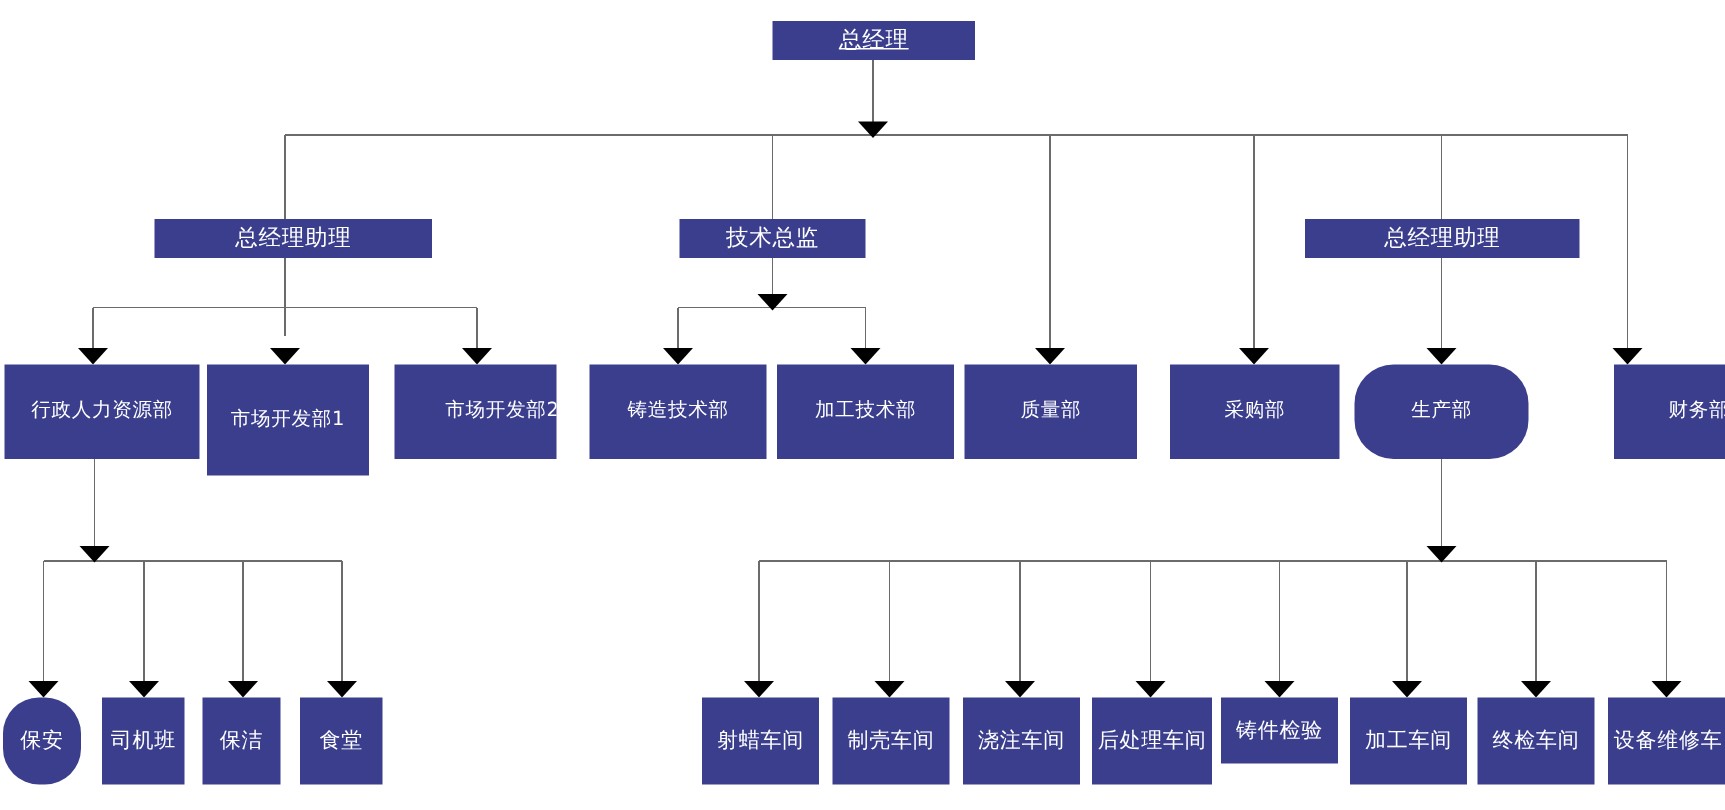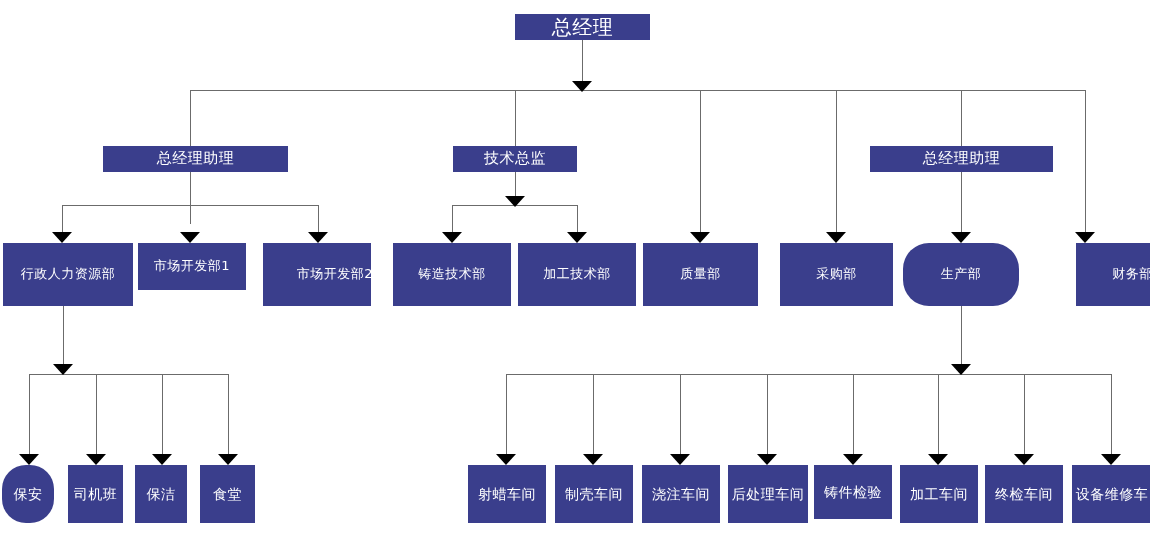--- a/index.html
+++ b/index.html
@@ -35,21 +35,21 @@
     align-items: center;
     justify-content: center;
     text-align: center;
     font-size: 15px;
     line-height: 1.15;
     letter-spacing: 0.5px;
     white-space: nowrap;
     overflow: hidden;
     z-index: 2;
   }
-  .node-box.level-1 { font-size: 20px; }
+  .node-box.level-1 { font-size: 15px; text-decoration: underline; }
   .node-box.level-2 { font-size: 15px; }
   .node-box.level-3 { font-size: 13px; }
   .node-box.level-4 { font-size: 14px; }
 </style>
 </head>
 <body>
 
 <div id="chart-root">
 
   <svg id="connector-layer" viewBox="0 0 1150 540" width="1150" height="540">
@@ -112,36 +112,36 @@
       <path d="M 1101 454 L 1121 454 L 1111 465 Z" fill="#000000"></path>
     </svg>
 
   <div class="node-box level-1" style="left: 515px; top: 14px; width: 135px; height: 26px; background: rgb(58, 62, 140); color: rgb(255, 255, 255);">总经理</div>
 
   <div class="node-box level-2" style="left: 103px; top: 146px; width: 185px; height: 26px; background: rgb(58, 62, 140); color: rgb(255, 255, 255);">总经理助理</div>
   <div class="node-box level-2" style="left: 453px; top: 146px; width: 124px; height: 26px; background: rgb(58, 62, 140); color: rgb(255, 255, 255);">技术总监</div>
   <div class="node-box level-2" style="left: 870px; top: 146px; width: 183px; height: 26px; background: rgb(58, 62, 140); color: rgb(255, 255, 255);">总经理助理</div>
 
   <div class="node-box level-3" style="left: 3px; top: 243px; width: 130px; height: 63px; background: rgb(58, 62, 140); color: rgb(255, 255, 255);">行政人力资源部</div>
-  <div class="node-box level-3" style="left: 138px; top: 243px; width: 108px; height: 47px; background: rgb(58, 62, 140); color: rgb(255, 255, 255);">市场开发部1</div>
+  <div class="node-box level-3" style="left: 138px; top: 243px; width: 108px; height: 74px; background: rgb(58, 62, 140); color: rgb(255, 255, 255);">市场开发部1</div>
   <div class="node-box level-3" style="left: 263px; top: 243px; width: 108px; height: 63px; background: rgb(58, 62, 140); color: rgb(255, 255, 255); padding-left: 36px;">市场开发部2</div>
   <div class="node-box level-3" style="left: 393px; top: 243px; width: 118px; height: 63px; background: rgb(58, 62, 140); color: rgb(255, 255, 255);">铸造技术部</div>
   <div class="node-box level-3" style="left: 643px; top: 243px; width: 115px; height: 63px; background: rgb(58, 62, 140); color: rgb(255, 255, 255);">质量部</div>
   <div class="node-box level-3" style="left: 518px; top: 243px; width: 118px; height: 63px; background: rgb(58, 62, 140); color: rgb(255, 255, 255);">加工技术部</div>
   <div class="node-box level-3" style="left: 780px; top: 243px; width: 113px; height: 63px; background: rgb(58, 62, 140); color: rgb(255, 255, 255);">采购部</div>
   <div class="node-box level-3" style="left: 903px; top: 243px; width: 116px; height: 63px; background: rgb(58, 62, 140); color: rgb(255, 255, 255); border-radius: 26px;">生产部</div>
   <div class="node-box level-3" style="left: 1028px; top: 243px; width: 113px; height: 63px; background: rgb(58, 62, 140); color: rgb(255, 255, 255); margin-left: 48px;">财务部</div>
 
   <div class="node-box level-4" style="left: 2px; top: 465px; width: 52px; height: 58px; background: rgb(58, 62, 140); color: rgb(255, 255, 255); border-radius: 24px;">保安</div>
   <div class="node-box level-4" style="left: 68px; top: 465px; width: 55px; height: 58px; background: rgb(58, 62, 140); color: rgb(255, 255, 255);">司机班</div>
   <div class="node-box level-4" style="left: 200px; top: 465px; width: 55px; height: 58px; background: rgb(58, 62, 140); color: rgb(255, 255, 255);">食堂</div>
   <div class="node-box level-4" style="left: 135px; top: 465px; width: 52px; height: 58px; background: rgb(58, 62, 140); color: rgb(255, 255, 255);">保洁</div>
 
   <div class="node-box level-4" style="left: 468px; top: 465px; width: 78px; height: 58px; background: rgb(58, 62, 140); color: rgb(255, 255, 255);">射蜡车间</div>
   <div class="node-box level-4" style="left: 555px; top: 465px; width: 78px; height: 58px; background: rgb(58, 62, 140); color: rgb(255, 255, 255);">制壳车间</div>
   <div class="node-box level-4" style="left: 642px; top: 465px; width: 78px; height: 58px; background: rgb(58, 62, 140); color: rgb(255, 255, 255);">浇注车间</div>
   <div class="node-box level-4" style="left: 728px; top: 465px; width: 80px; height: 58px; background: rgb(58, 62, 140); color: rgb(255, 255, 255);">后处理车间</div>
-  <div class="node-box level-4" style="left: 814px; top: 465px; width: 78px; height: 54px; background: rgb(58, 62, 140); color: rgb(255, 255, 255);">铸件检验</div>
+  <div class="node-box level-4" style="left: 814px; top: 465px; width: 78px; height: 44px; background: rgb(58, 62, 140); color: rgb(255, 255, 255);">铸件检验</div>
   <div class="node-box level-4" style="left: 900px; top: 465px; width: 78px; height: 58px; background: rgb(58, 62, 140); color: rgb(255, 255, 255);">加工车间</div>
   <div class="node-box level-4" style="left: 985px; top: 465px; width: 78px; height: 58px; background: rgb(58, 62, 140); color: rgb(255, 255, 255);">终检车间</div>
   <div class="node-box level-4" style="left: 1072px; top: 465px; width: 80px; height: 58px; background: rgb(58, 62, 140); color: rgb(255, 255, 255);">设备维修车</div>
 
 </div>
 
 </body></html>

